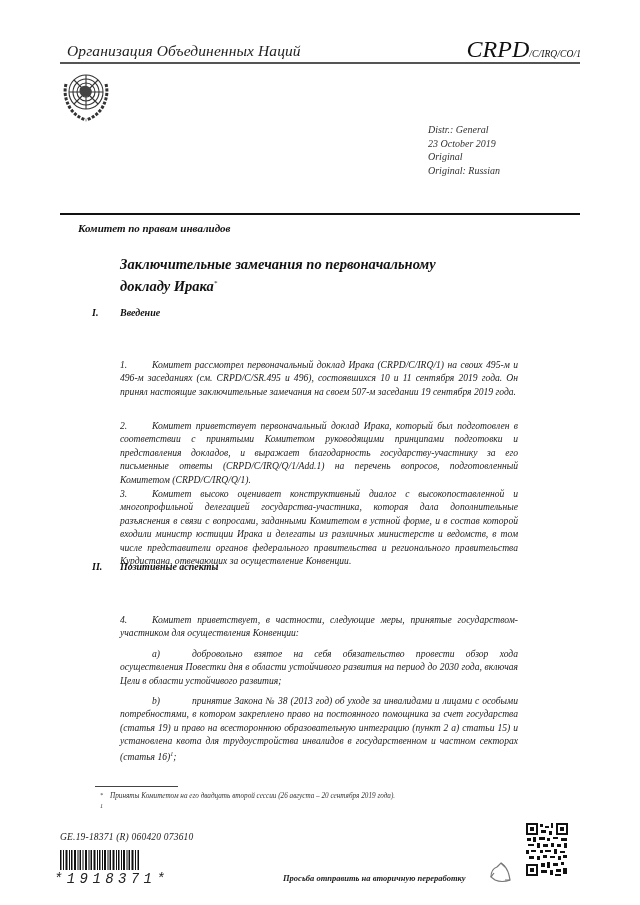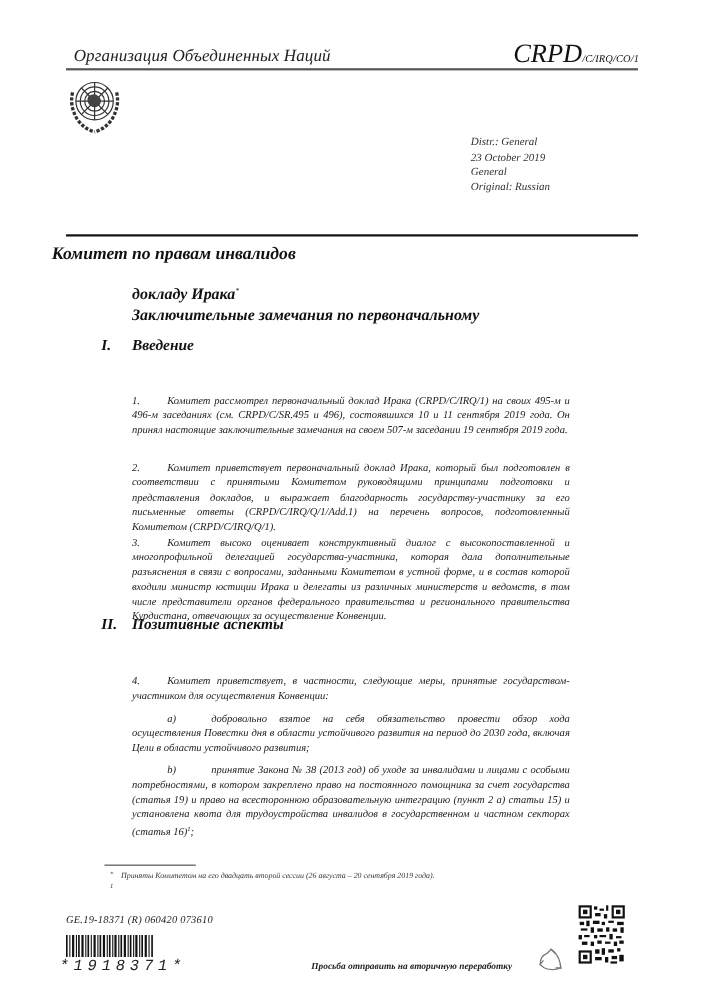--- a/index.html
+++ b/index.html
@@ -7,24 +7,24 @@
          font-family: "Liberation Serif", "DejaVu Serif", serif; color: #1a1a1a; }
   .abs { position: absolute; font-style: italic; }
   .org { left: 67px; top: 42px; font-size: 15.5px; color: #222; letter-spacing: 0.1px; }
   .symbol { right: 59px; top: 36px; font-size: 24px; color: #111; white-space: nowrap; }
   .symbol .sub { font-size: 9.5px; letter-spacing: 0.1px; }
   .rule-top { left: 60px; width: 520px; top: 62px; height: 1.5px; background: #555; }
   .logo { left: 60px; top: 66px; width: 52px; height: 64px; }
   .conv-title { left: 120px; top: 68px; font-size: 18.5px; font-weight: bold; line-height: 23px; color: #111; }
   .distr { left: 428px; top: 79px; font-size: 10px; line-height: 13.5px; color: #333; margin-top: 44px; }
   .rule-mid { left: 60px; width: 520px; top: 213px; height: 2px; background: #111; }
-  .committee { left: 47px; top: 222px; font-size: 16px; font-weight: bold; color: #111; }
+  .committee { left: 78px; top: 222px; font-size: 11px; font-weight: bold; color: #111; }
   .doc-title { left: 120px; top: 255px; font-size: 14.5px; font-weight: bold; line-height: 19px; color: #111; }
   .doc-title sup { font-size: 7px; font-weight: normal; }
-  .h1 { font-size: 14px; font-weight: bold; color: #111; }
+  .h1 { font-size: 10px; font-weight: bold; color: #111; }
   .h1 .num { display: inline-block; width: 28px; }
   .para { left: 120px; width: 398px; font-size: 9.6px; line-height: 13.4px; text-align: justify; color: #222; margin-top: 22px; }
   .para .pn { display: inline-block; width: 32px; }
   .sub-item { text-indent: 32px; }
   .sub-item .lt { display: inline-block; width: 40px; text-indent: 0; }
   .fn-rule { left: 95px; top: 786px; width: 83px; height: 1px; background: #444; }
   .fn { left: 110px; width: 400px; font-size: 7.2px; line-height: 10px; color: #333; }
   .fn .mk { position: absolute; left: -10px; top: -1px; font-size: 6px; }
   .ge { left: 60px; top: 832px; font-size: 9.5px; color: #222; letter-spacing: 0.2px; }
   .barcode { left: 60px; top: 850px; width: 80px; height: 20px; }
@@ -57,30 +57,30 @@
     <path d="M46 18 q3 12 -4 24 q-6 9 -16 12" fill="none" stroke="#333" stroke-width="3" stroke-dasharray="3 1.5"></path>
   </svg>
 </div>
 
 <div class="abs conv-title">
 </div>
 
 <div class="abs distr">
   <div>Distr.: General</div>
   <div>23 October 2019</div>
-  <div>General</div>
+  <div>Original</div>
   <div>Original: Russian</div>
 </div>
 
 <div class="abs rule-mid"></div>
 <div class="abs committee">Комитет по правам инвалидов</div>
 
 <div class="abs doc-title">
+  <div>Заключительные замечания по первоначальному</div>
   <div><span>докладу Ирака</span><sup>*</sup></div>
-  <div>Заключительные замечания по первоначальному</div>
 </div>
 
 <div class="abs h1" style="left:92px; top:307px;">
   <span class="num">I.</span><span>Введение</span>
 </div>
 
 <div class="abs para" style="top:336px;">
   <span class="pn">1.</span><span>Комитет рассмотрел первоначальный доклад Ирака (CRPD/C/IRQ/1) на своих 495-м и 496-м заседаниях (см. CRPD/C/SR.495 и 496), состоявшихся 10 и 11 сентября 2019 года. Он принял настоящие заключительные замечания на своем 507-м заседании 19 сентября 2019 года.</span>
 </div>
 

